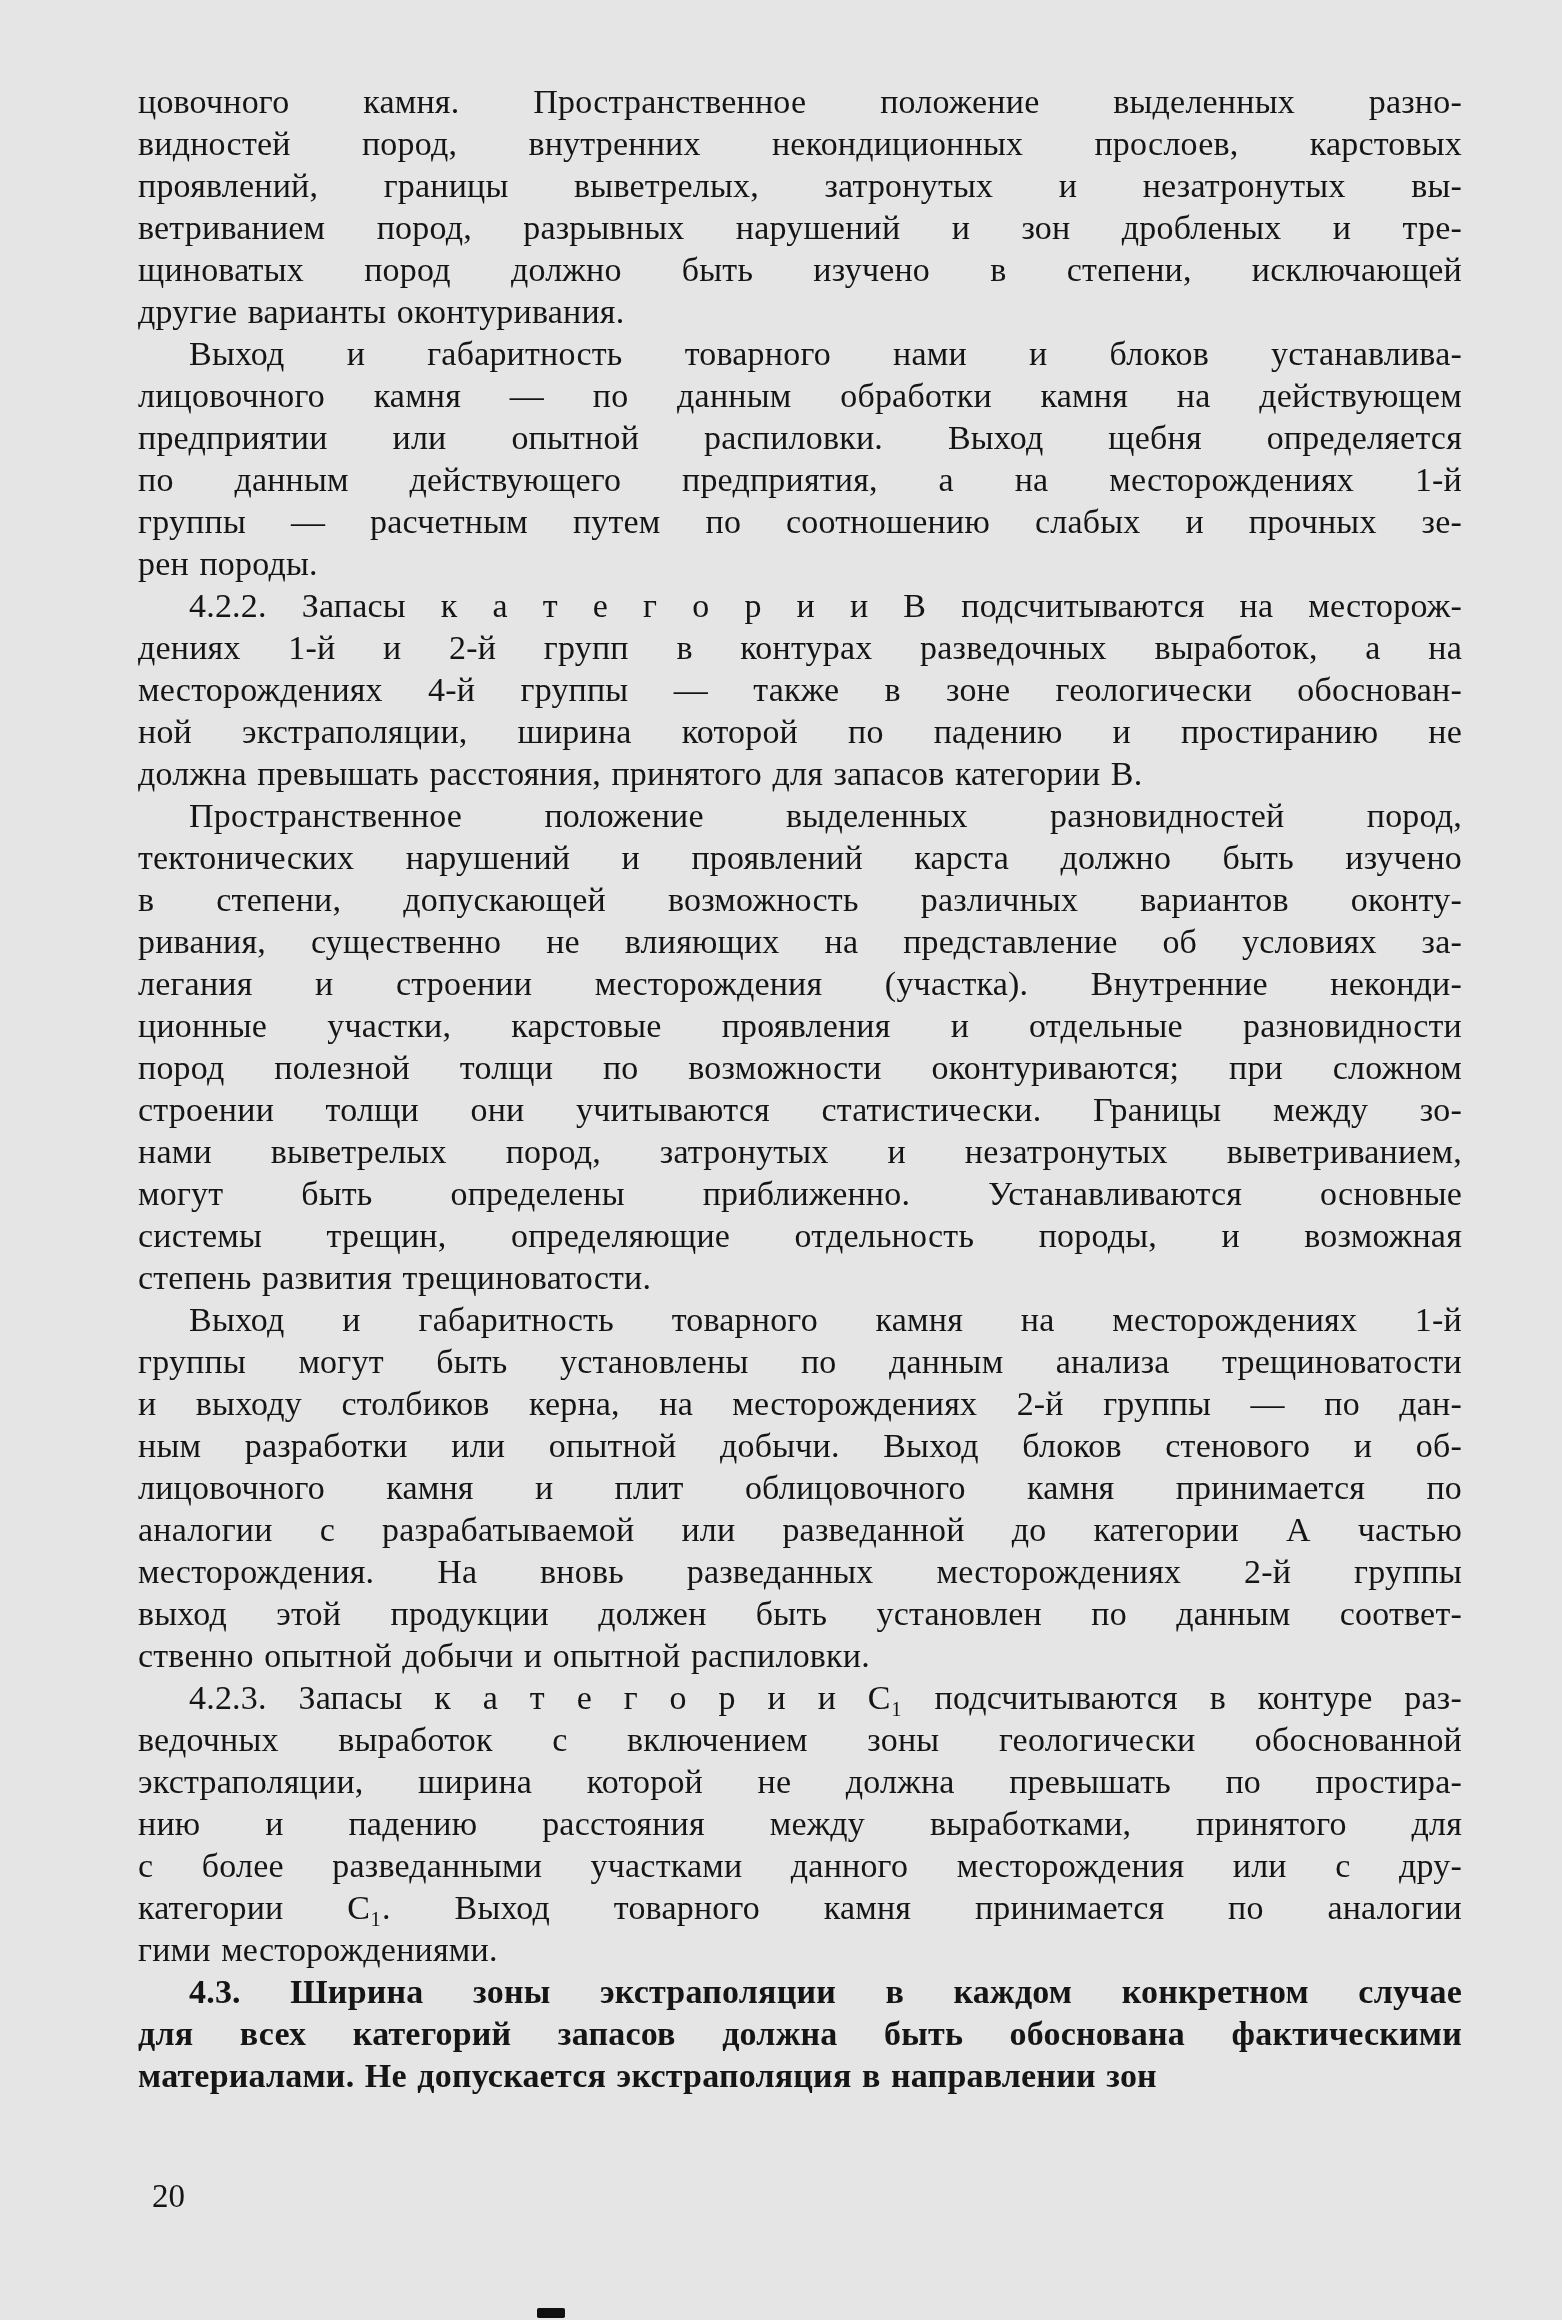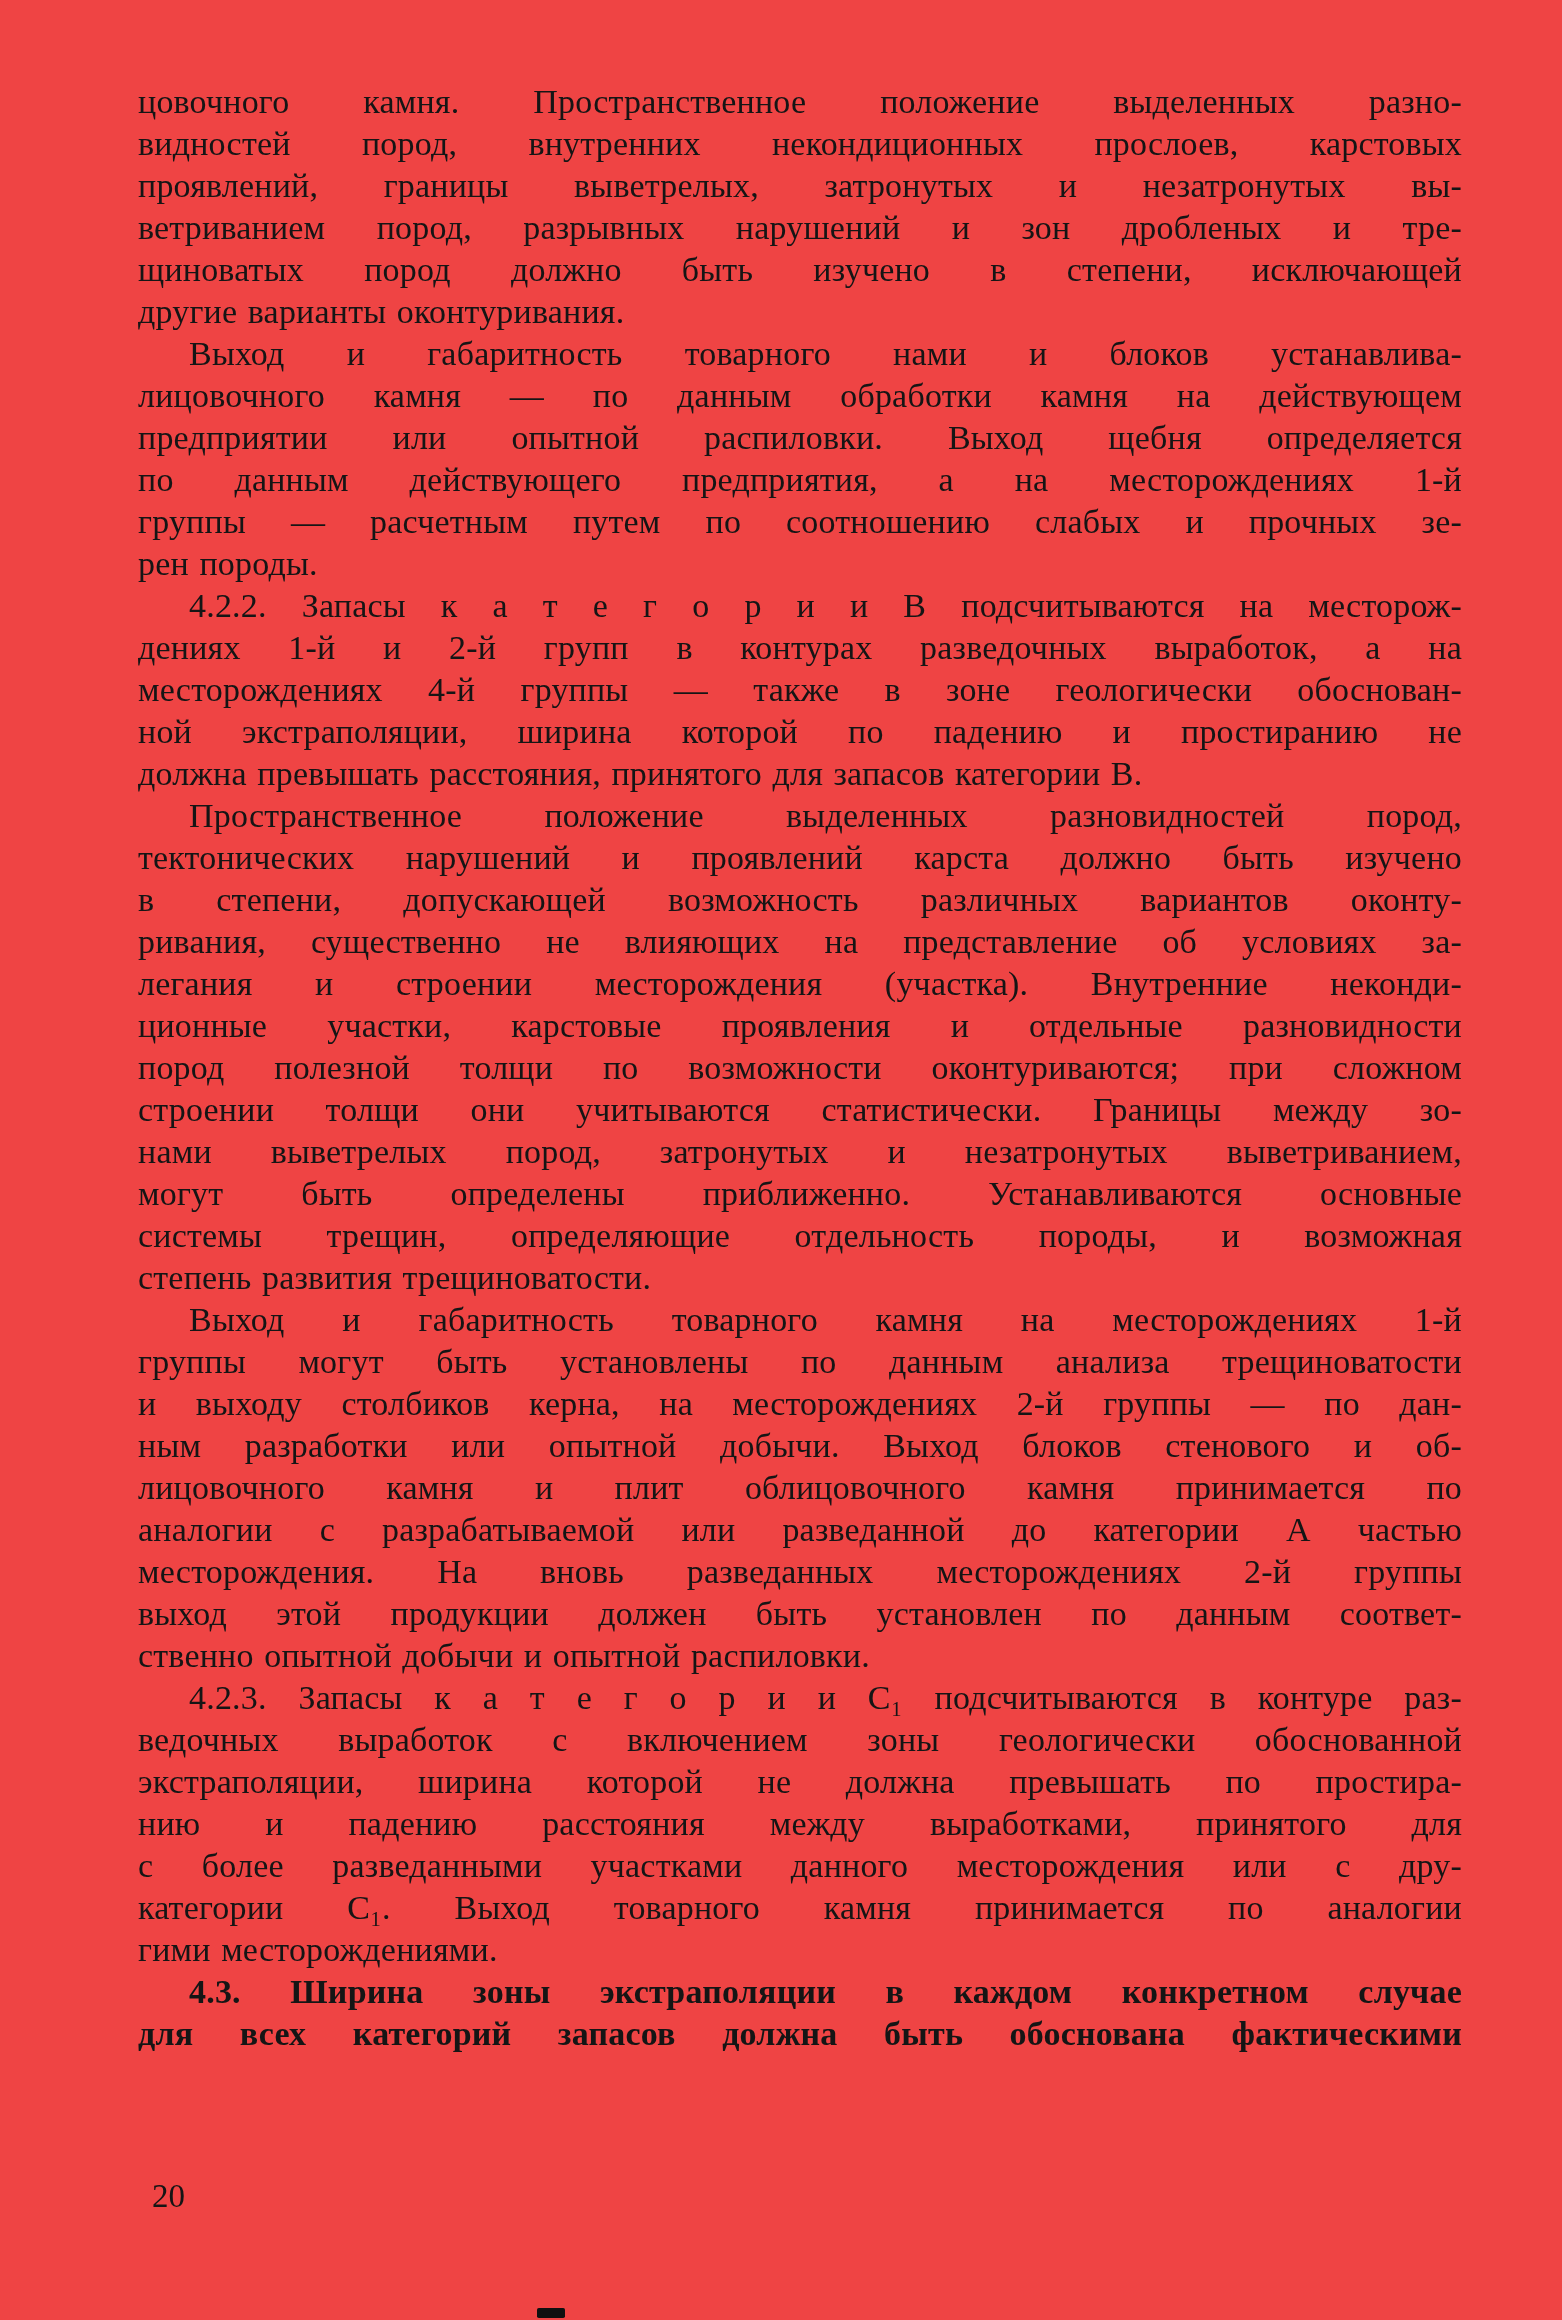--- a/index.html
+++ b/index.html
@@ -55,21 +55,21 @@
     top: 2308px;
     width: 27.5px;
     height: 10px;
     background: #101010;
     border-radius: 1.8px;
   }
 </style>
 </head>
 <body>
 
-<div class="page" style="background: #ef4444; color: rgb(21, 21, 21);">
+<div class="page" style="background: #e5e5e5; color: rgb(21, 21, 21);">
   <div class="text-block" id="text-block">
       <div class="paragraph">
         <div class="line first-line">цовочного камня. Пространственное положение выделенных разно-</div>
         <div class="line">видностей пород, внутренних некондиционных прослоев, карстовых</div>
         <div class="line">проявлений, границы выветрелых, затронутых и незатронутых вы-</div>
         <div class="line">ветриванием пород, разрывных нарушений и зон дробленых и тре-</div>
         <div class="line">щиноватых пород должно быть изучено в степени, исключающей</div>
         <div class="line para-last">другие варианты оконтуривания.</div>
       </div>
       <div class="paragraph indent">
@@ -117,18 +117,19 @@
         <div class="line">ведочных выработок с включением зоны геологически обоснованной</div>
         <div class="line">экстраполяции, ширина которой не должна превышать по простира-</div>
         <div class="line">нию и падению расстояния между выработками, принятого для</div>
         <div class="line">с более разведанными участками данного месторождения или с дру-</div>
         <div class="line">категории С₁. Выход товарного камня принимается по аналогии</div>
         <div class="line para-last">гими месторождениями.</div>
       </div>
       <div class="paragraph indent bold">
         <div class="line first-line">4.3. Ширина зоны экстраполяции в каждом конкретном случае</div>
         <div class="line">для всех категорий запасов должна быть обоснована фактическими</div>
+        <div class="line para-last">материалами. Не допускается экстраполяция в направлении зон</div>
       </div>
     </div>
   <div class="page-number">20</div>
   <div class="scan-artifact"></div>
 </div>
 
 
 </body></html>

